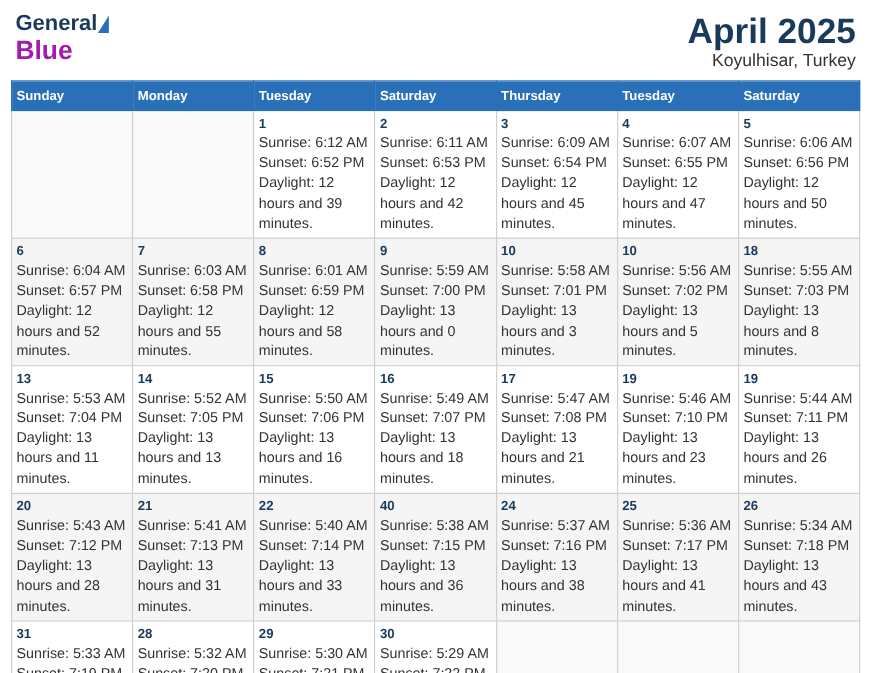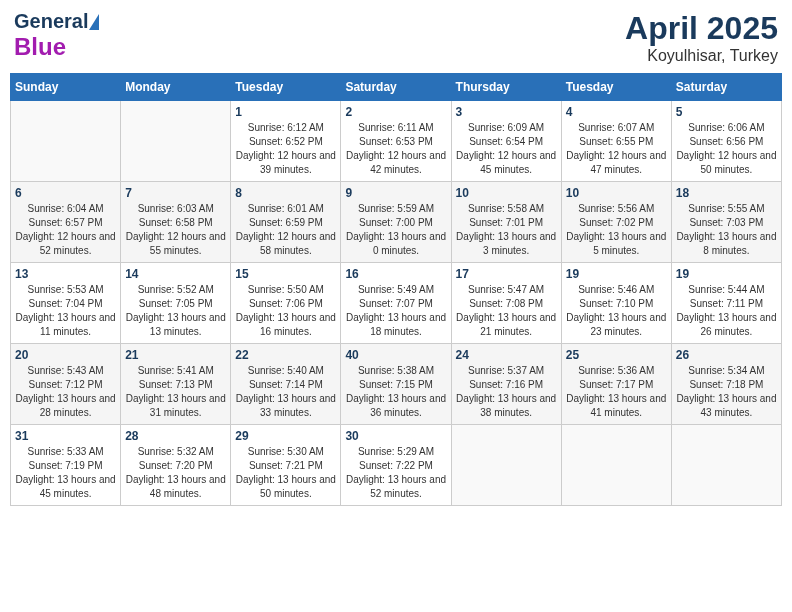--- a/index.html
+++ b/index.html
@@ -62,23 +62,22 @@
     }
     .day-number {
       font-weight: bold;
       font-size: 12px;
       color: #1a3a5c;
       display: block;
       margin-bottom: 2px;
     }
     .day-info {
       color: #333;
-      font-size: 10px;
+      font-size: 13px;
       line-height: 1.4;
-      text-align: center;
     }
     .empty-cell {
       background: #f9f9f9;
     }
     
     .logo-row {
       display: flex;
       align-items: center;
     }
     .logo-gen { color: #1a3a5c; font-size: 20px; font-weight: bold; }

